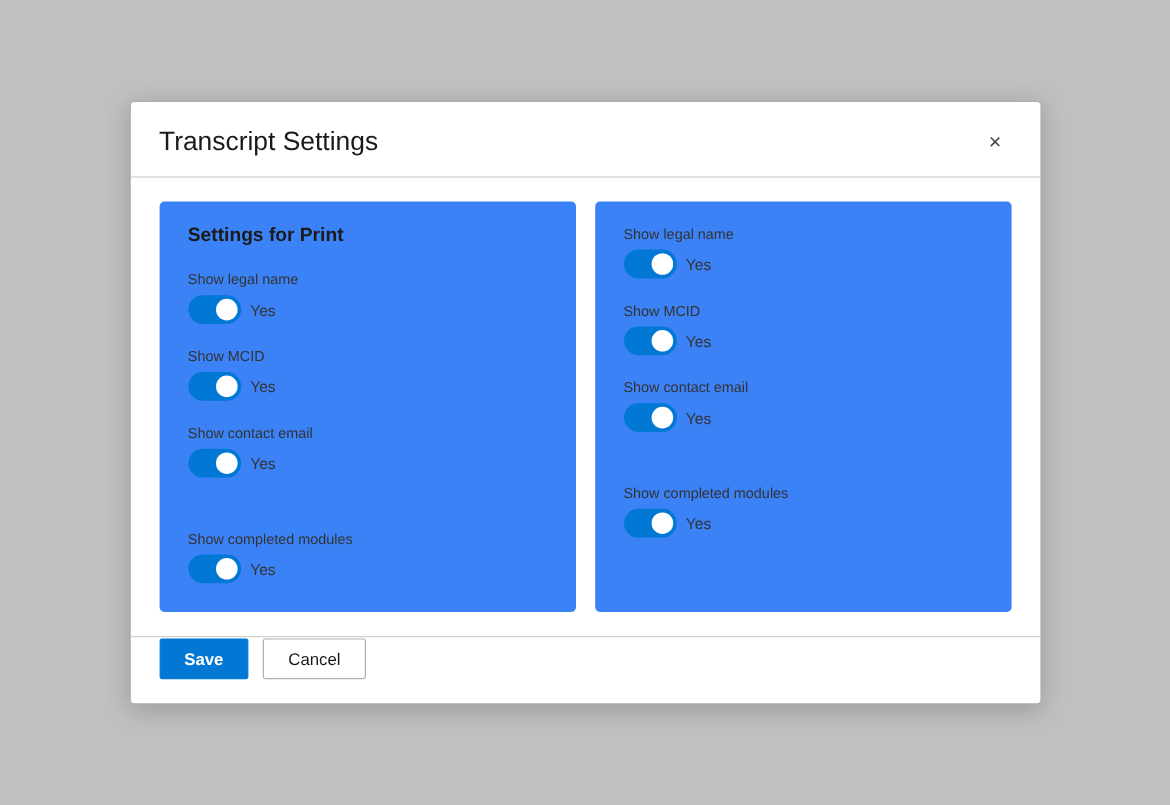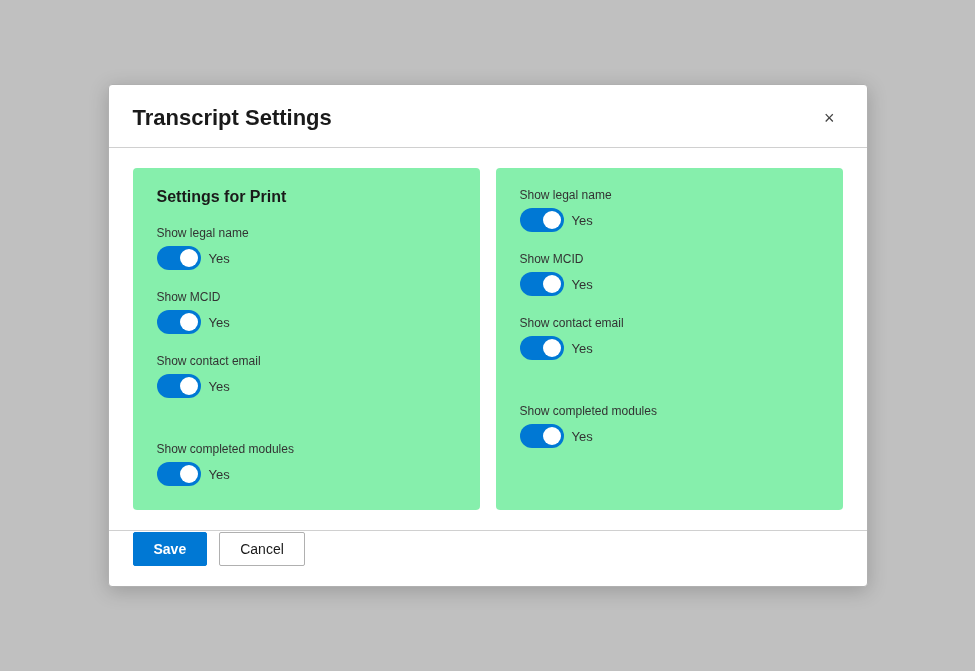--- a/index.html
+++ b/index.html
@@ -41,21 +41,21 @@
     .modal-header {
       display: flex;
       align-items: center;
       justify-content: space-between;
       padding: 20px 24px 16px 24px;
       border-bottom: 1px solid #d0d0d0;
     }
 
     .modal-title {
       font-size: 22px;
-      font-weight: 700;
+      font-weight: 400;
       color: #1a1a1a;
     }
 
     .close-btn {
       background: none;
       border: none;
       cursor: pointer;
       font-size: 18px;
       color: #444;
       padding: 4px 8px;
@@ -67,21 +67,21 @@
       flex: 1;
     }
 
     .settings-columns {
       display: flex;
       gap: 16px;
     }
 
     .settings-panel {
       flex: 1;
-      background: #86efac;
+      background: #3b82f6;
       border-radius: 4px;
       padding: 20px 24px 24px 24px;
     }
 
     .panel-title {
       font-size: 16px;
       font-weight: 700;
       color: #1a1a1a;
       margin-bottom: 20px;
     }

